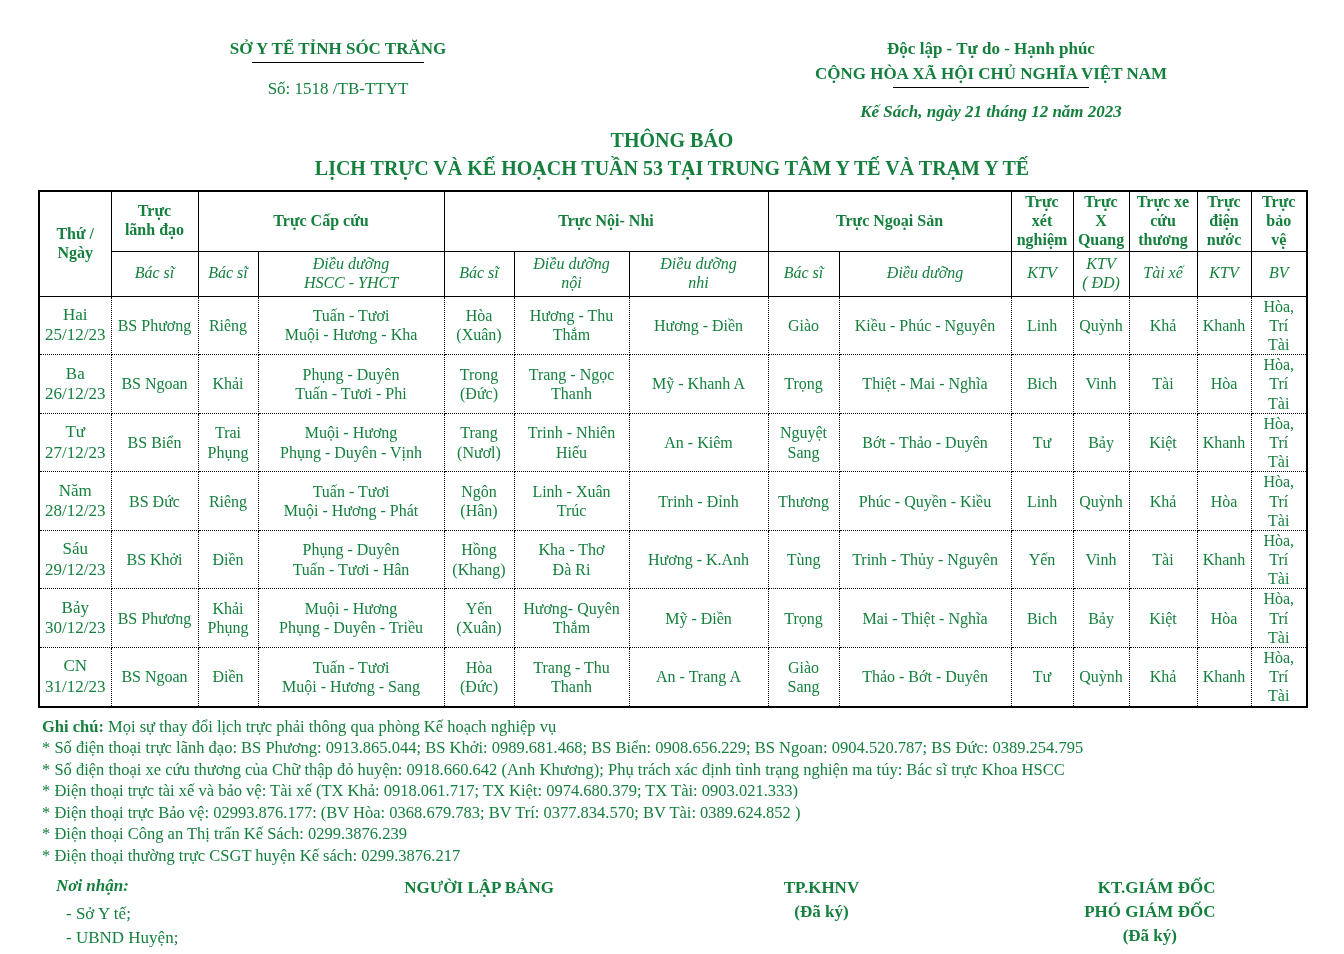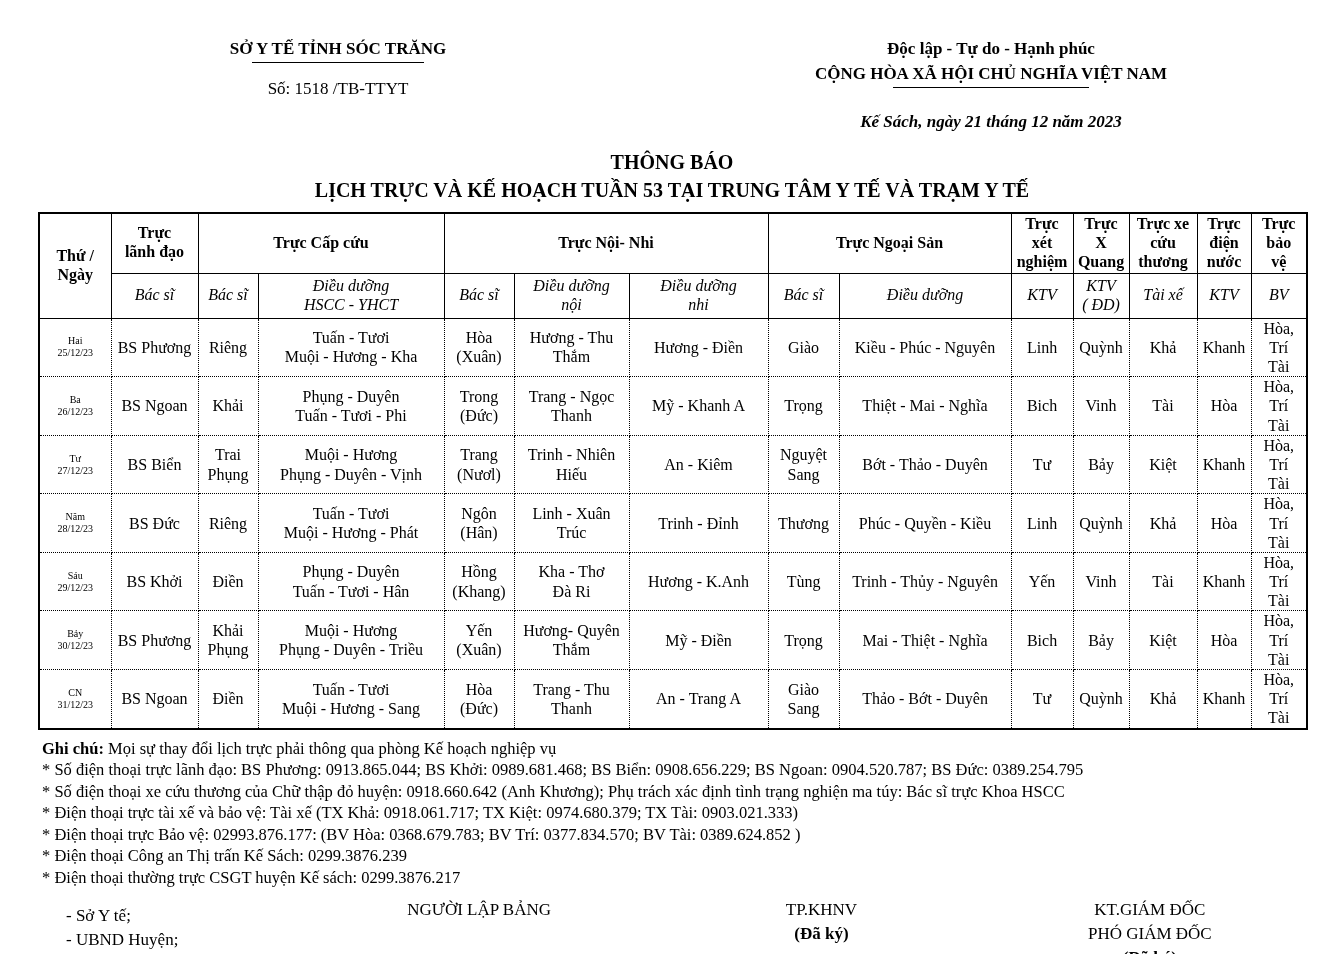--- a/index.html
+++ b/index.html
@@ -1,70 +1,70 @@
 <!DOCTYPE html>
 <html><head>
 <meta charset="utf-8">
 <style>
   * { margin:0; padding:0; box-sizing:border-box; }
   html,body { background:#fff; }
   .page {
     position:relative; width:1344px; height:954px; background:#ffffff;
-    font-family:"Liberation Serif","DejaVu Serif",serif; color:#000000;
+    font-family:"Liberation Serif","DejaVu Serif",serif; color:#15803d;
     padding:36px 38px 0 38px; overflow:hidden;
   }
   .pre { white-space:pre-line; }
 
   
   .top-header { display:flex; }
   .header-left  { width:600px; text-align:center; }
   .header-right { width:630px; text-align:center; margin-left:auto; }
   .org-line { font-weight:bold; font-size:17px; line-height:25px; }
   .short-rule { border-top:1.6px solid #000; margin:1px auto 0 auto; }
   .rule-left  { width:172px; }
   .rule-right { width:196px; }
   .doc-number { font-size:17px; margin-top:16px; }
-  .date-line  { font-size:17px; font-style:italic; font-weight:bold; margin-top:24px; }
-
-  
-  .title-block { text-align:center; margin-top:16px; }
+  .date-line  { font-size:17px; font-style:italic; font-weight:bold; margin-top:14px; }
+
+  
+  .title-block { text-align:center; margin-top:4px; }
   .title-line { font-weight:bold; font-size:20px; line-height:28px; }
 
   
   table.schedule {
     border-collapse:collapse; table-layout:fixed; width:1268px; margin-top:8px;
     border:2px solid #000;
   }
   table.schedule th {
     border:1px solid #000; font-size:16px; vertical-align:middle; text-align:center;
     line-height:1.18; padding:1px 2px;
   }
   th.group { font-weight:bold; height:55px; }
   th.sub   { font-weight:normal; font-style:italic; height:45px; }
   table.schedule td {
     border:1px dotted #000; font-size:16px; text-align:center; vertical-align:middle;
     height:40px; line-height:1.2; padding:0 2px;
   }
-  table.schedule tr td:first-child { font-size:10px; }
+  table.schedule tr td:first-child { font-size:17px; }
 
   
   .notes { margin-top:8px; font-size:16.5px; line-height:21.5px; padding-left:4px; }
   .note-line { white-space:nowrap; }
   .note-label { font-weight:bold;text-align:right; }
 
   
   .footer { display:flex; margin-top:10px; height:160px; }
   .recipients { width:300px; padding-left:18px; font-size:17px; }
   .recipients-label { font-weight:bold; font-style:italic; font-size:17px; }
   .recipients-list { padding-left:10px; margin-top:6px; line-height:24px; font-size:17px; }
   .sig-block { display:flex; flex-direction:column; align-items:center; height:150px; }
   .sig-1 { width:330px; }
   .sig-2 { width:330px; margin-left:30px; }
   .sig-3 { width:330px; margin-left:16px; }
-  .sig-title { font-weight:normal; font-size:17px; text-align:center; line-height:24px; }
+  .sig-title { font-weight:bold; font-size:17px; text-align:right; line-height:24px; }
   .sig-signed { font-weight:bold; font-size:17px; text-align:left; line-height:24px; }
 </style>
 </head>
 <body>
 
 <div class="page">
 
   <div class="top-header">
     <div class="header-left">
       <div class="org-line">SỞ Y TẾ TỈNH SÓC TRĂNG</div>
@@ -310,20 +310,21 @@
         <div class="note-line">* Số điện thoại xe cứu thương của Chữ thập đỏ huyện: 0918.660.642 (Anh Khương); Phụ trách xác định tình trạng nghiện ma túy: Bác sĩ trực Khoa HSCC</div>
         <div class="note-line">* Điện thoại trực tài xế và bảo vệ: Tài  xế (TX  Khả: 0918.061.717;  TX Kiệt: 0974.680.379; TX Tài: 0903.021.333)</div>
         <div class="note-line">* Điện thoại trực Bảo vệ: 02993.876.177: (BV Hòa: 0368.679.783; BV Trí: 0377.834.570; BV  Tài: 0389.624.852 )</div>
         <div class="note-line">* Điện thoại Công an Thị trấn Kế Sách: 0299.3876.239</div>
         <div class="note-line">* Điện thoại thường trực CSGT huyện Kế sách: 0299.3876.217</div>
       </div>
   </div>
 
   <div class="footer">
     <div class="recipients">
+      <div class="recipients-label">Nơi nhận:</div>
       <div class="recipients-list" id="recipients-list">
           <div>- Sở Y tế;</div>
           <div>- UBND Huyện;</div>
         </div>
     </div>
     <div class="sig-block sig-1">
       <div class="sig-title pre">NGƯỜI LẬP BẢNG</div>
       <div class="sig-signed"></div>
 
     </div>

